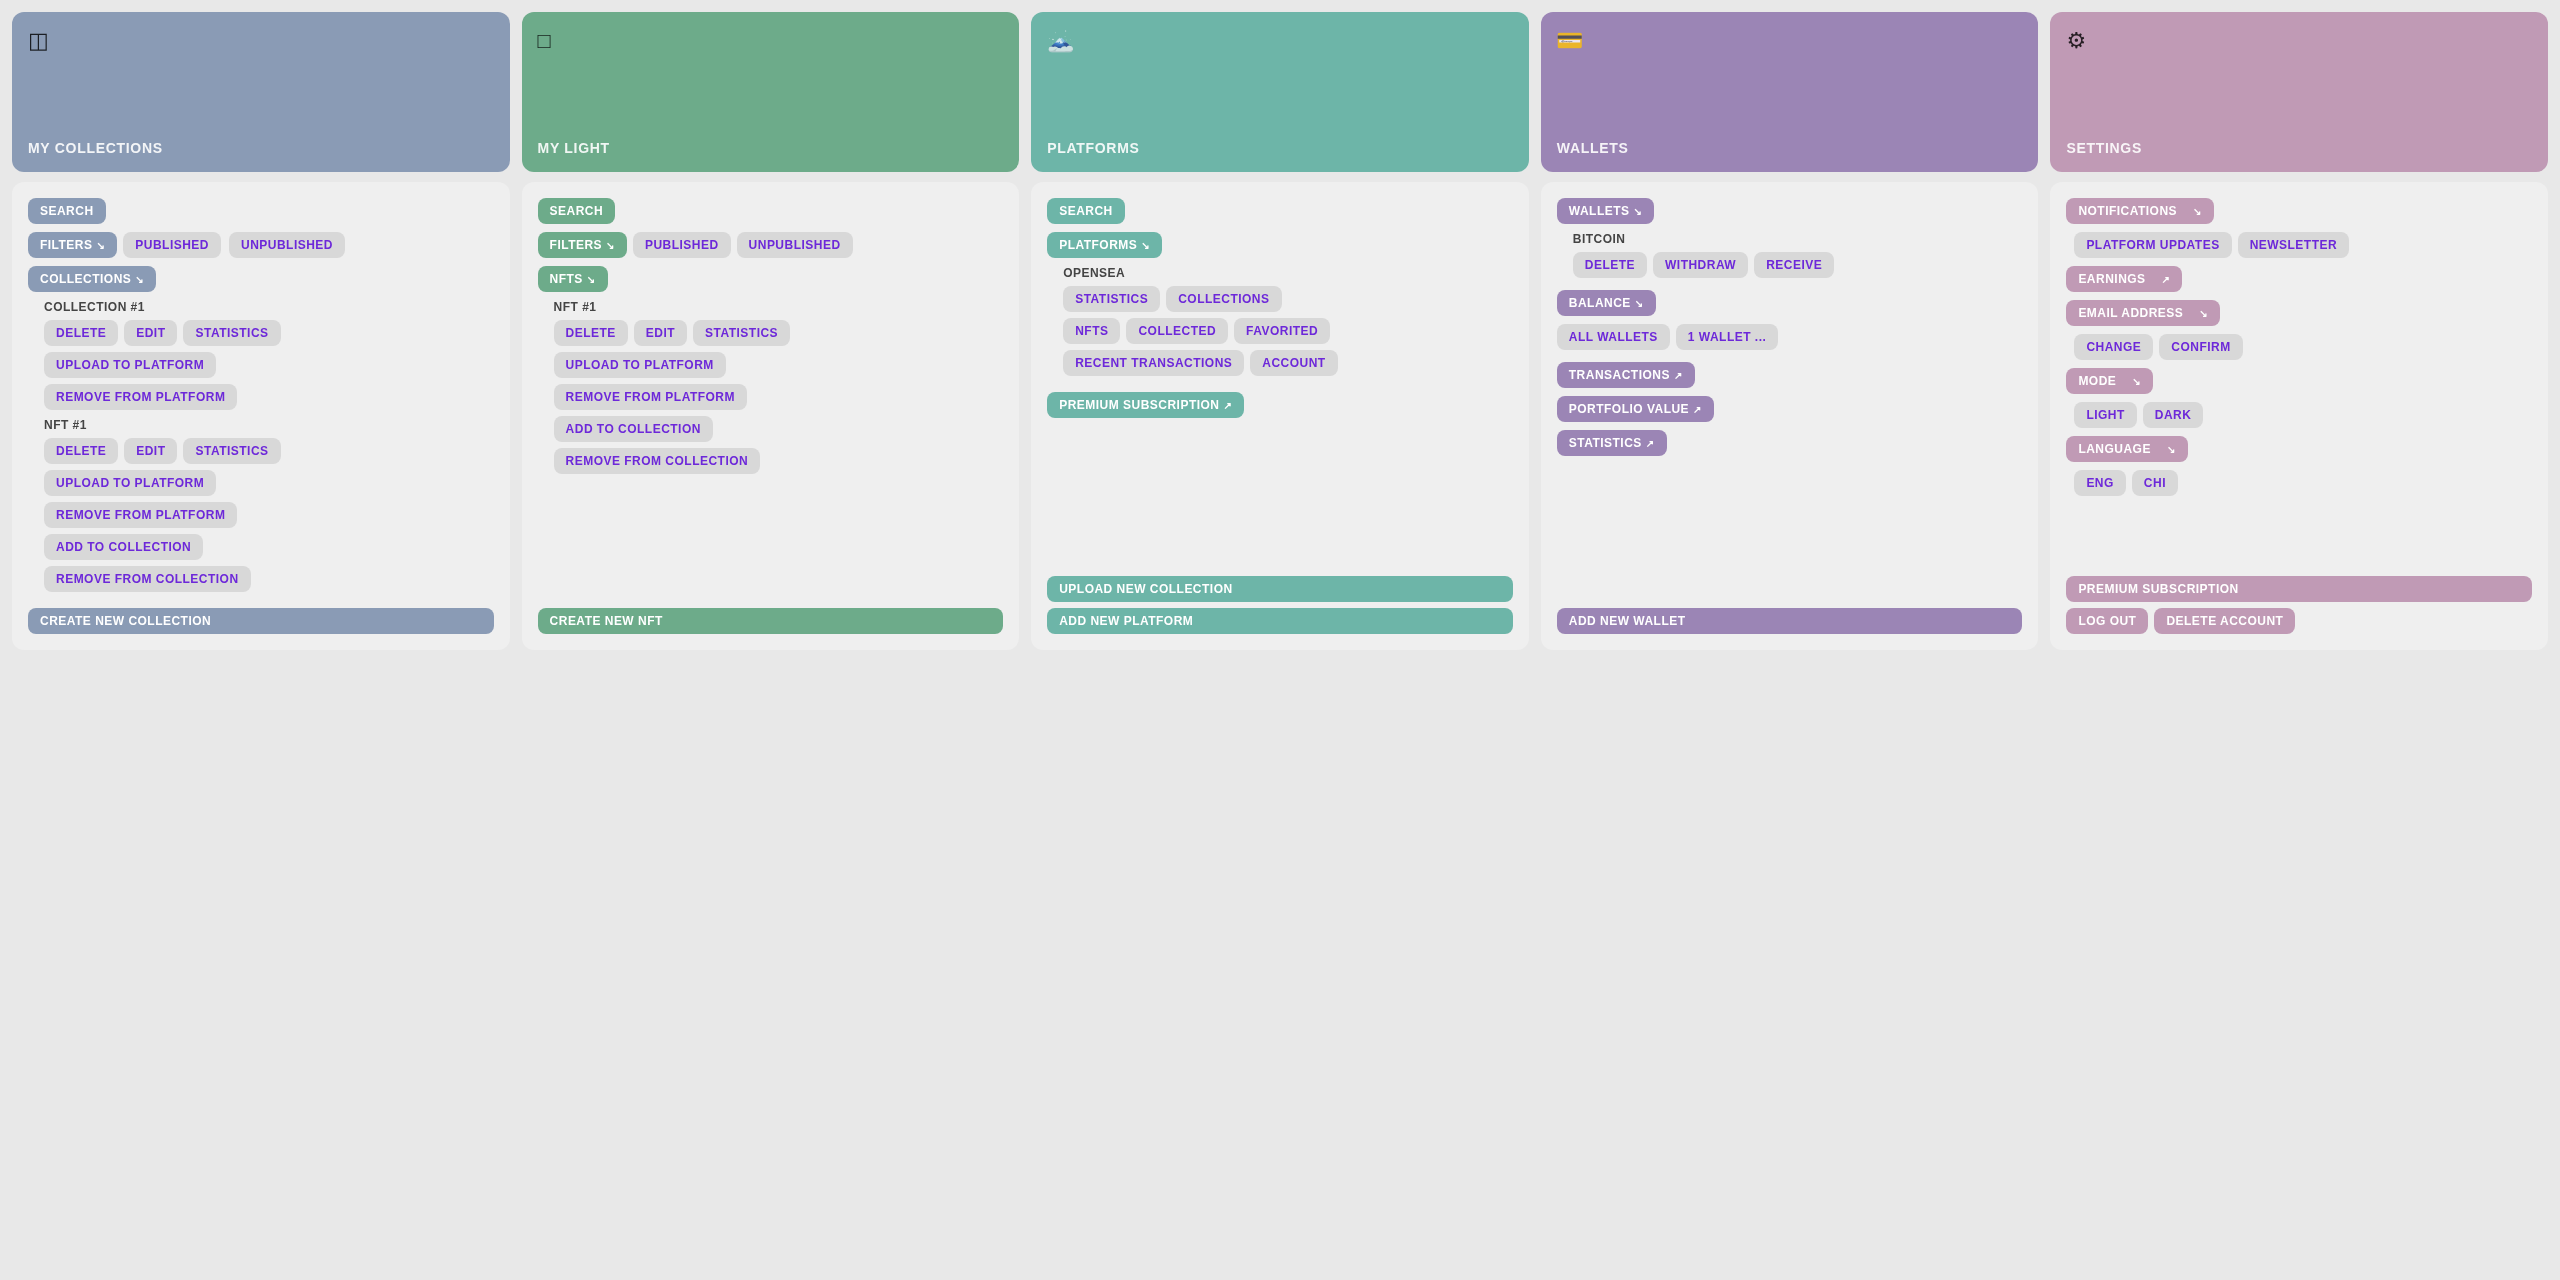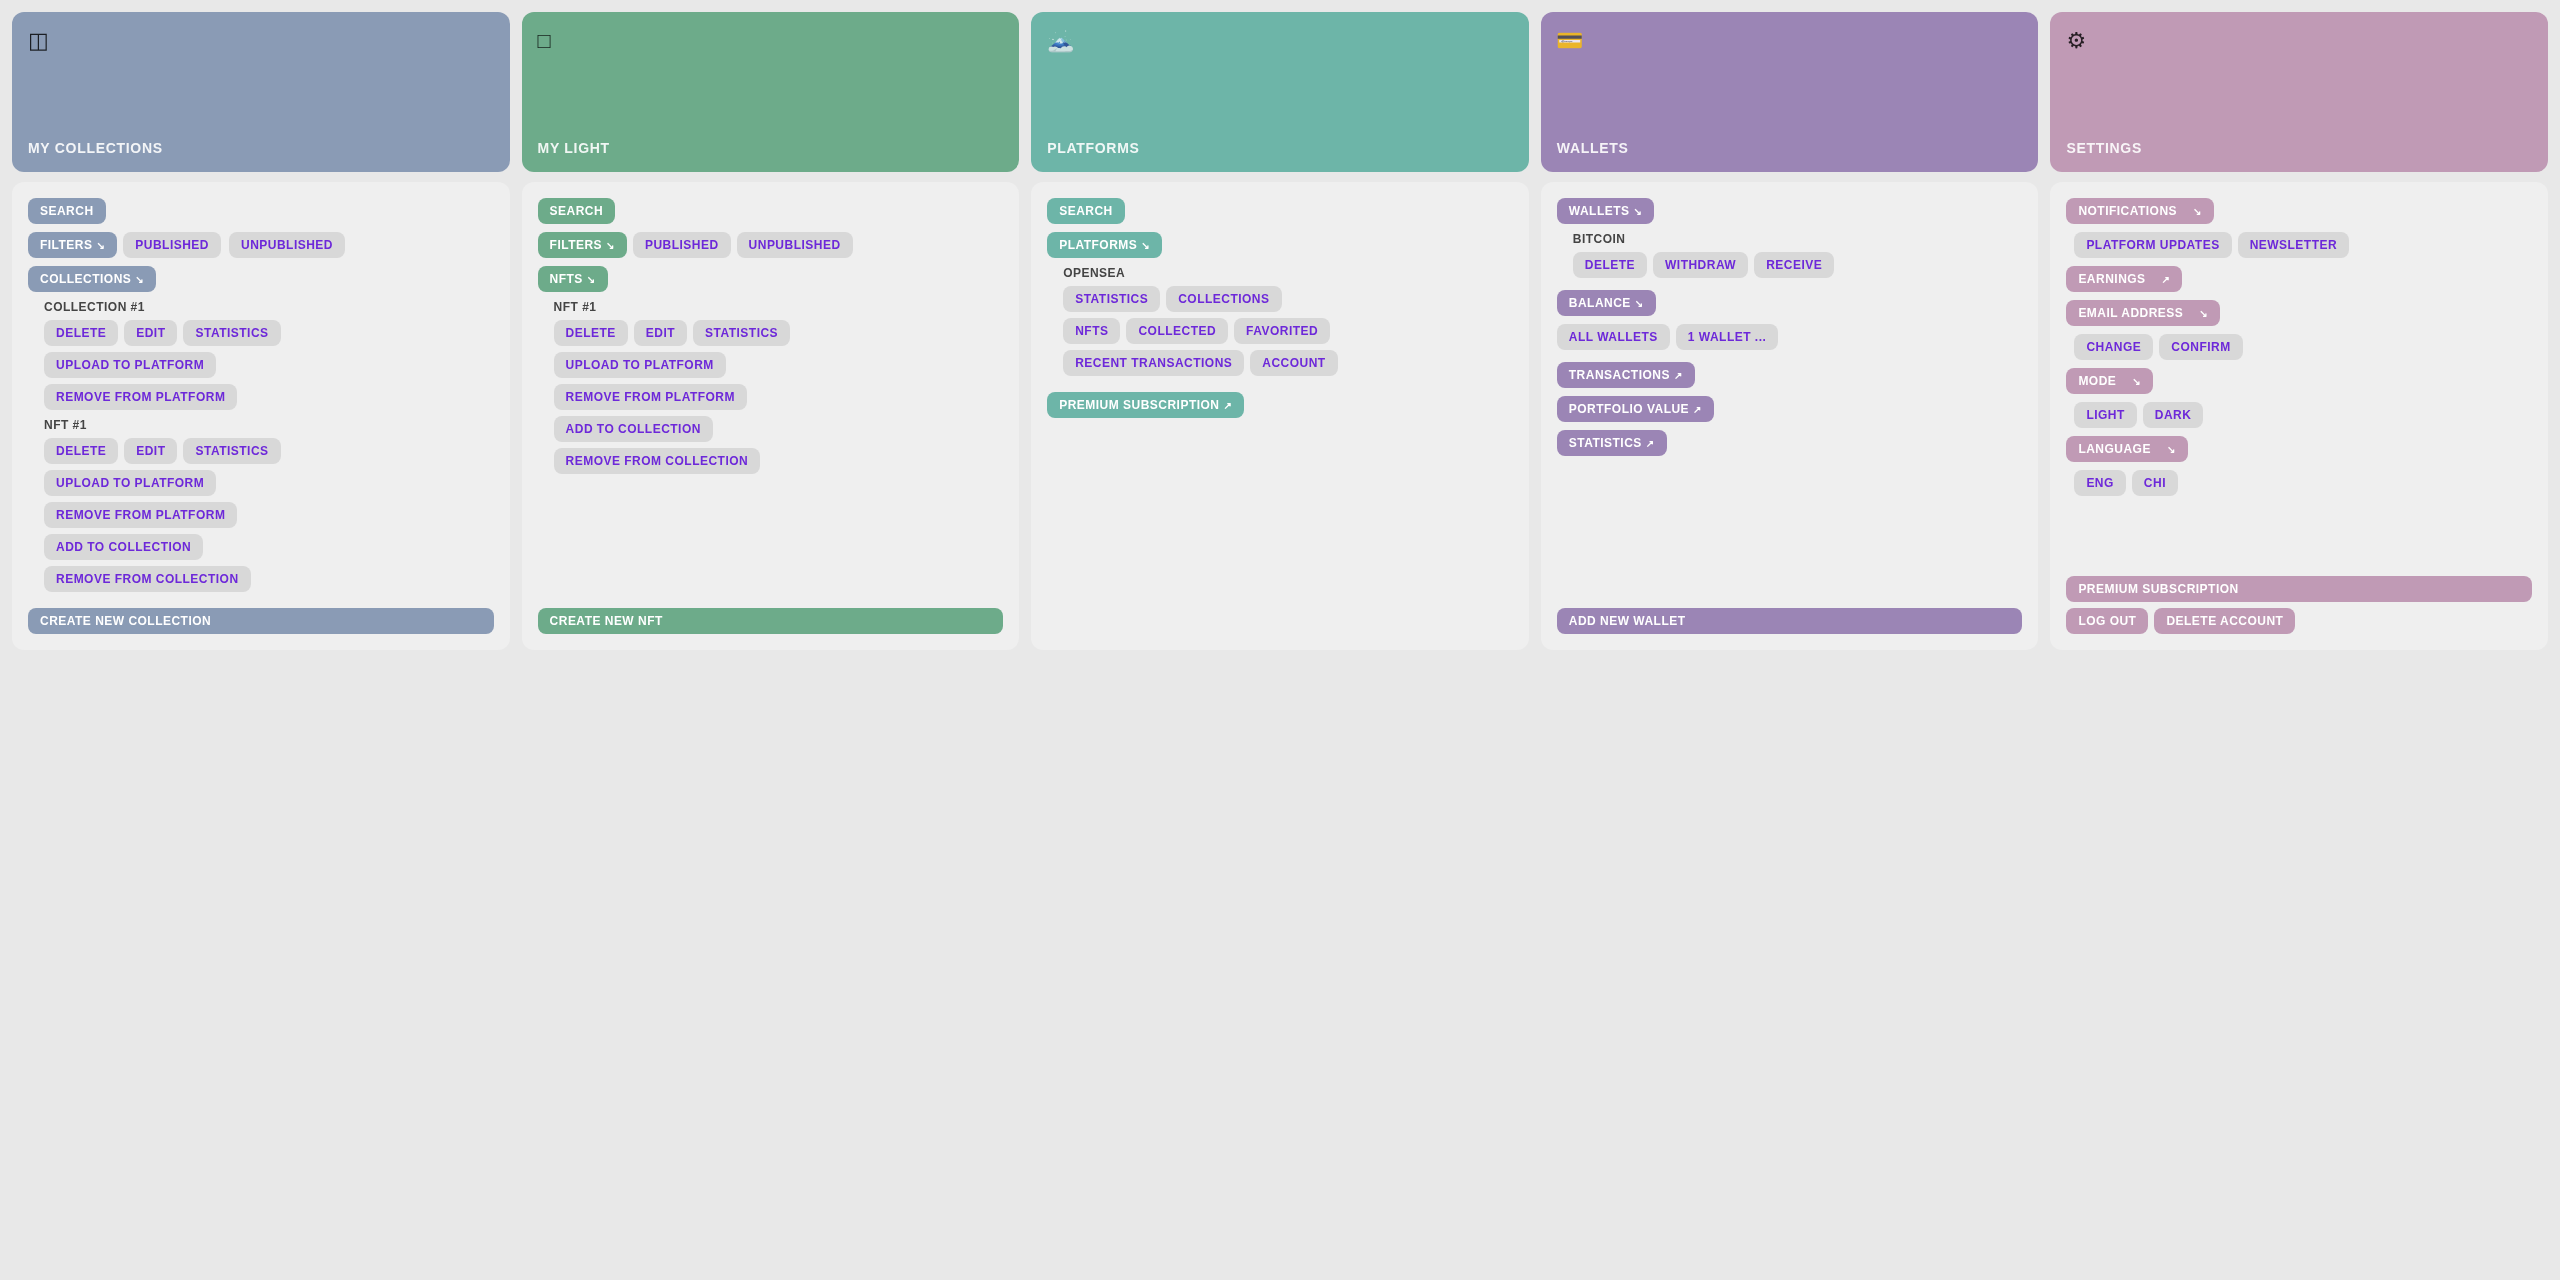--- a/index.html
+++ b/index.html
@@ -253,20 +253,24 @@
       </div>
 
       <div class="btn-row" style="margin-top: 8px;">
         <button class="btn btn-teal">
             <span>PREMIUM SUBSCRIPTION</span>
             <span class="arrow-out"></span>
           </button>
       </div>
 
       <div class="spacer"></div>
+      <div class="bottom-btn-row">
+        <button class="btn btn-teal">UPLOAD NEW COLLECTION</button>
+        <button class="btn btn-teal">ADD NEW PLATFORM</button>
+      </div>
     </div>
   </div>
 
   <div class="column">
     <div class="card-header col4-header">
       <span class="icon">💳</span>
       <span class="title">WALLETS</span>
     </div>
     <div class="card-body">
       <div class="btn-row">

